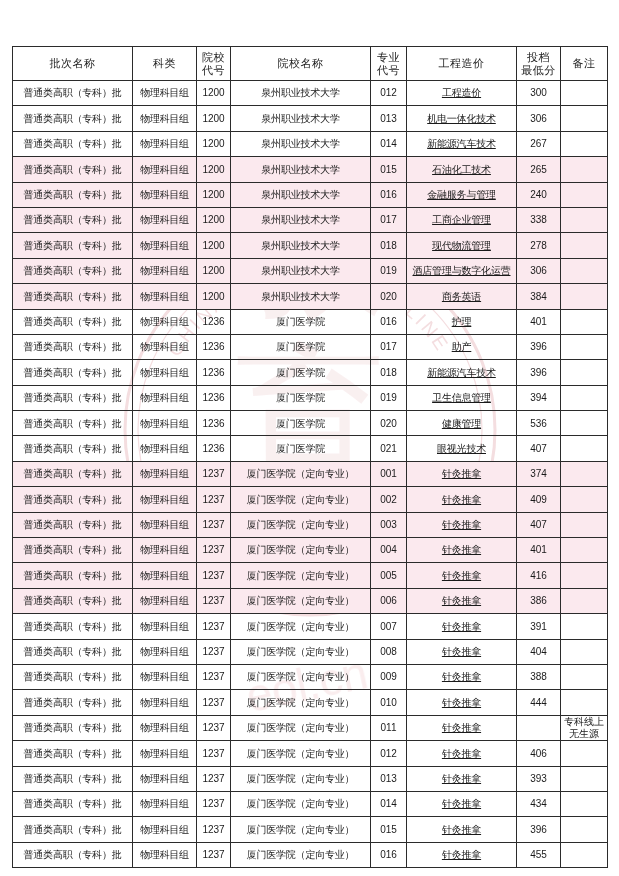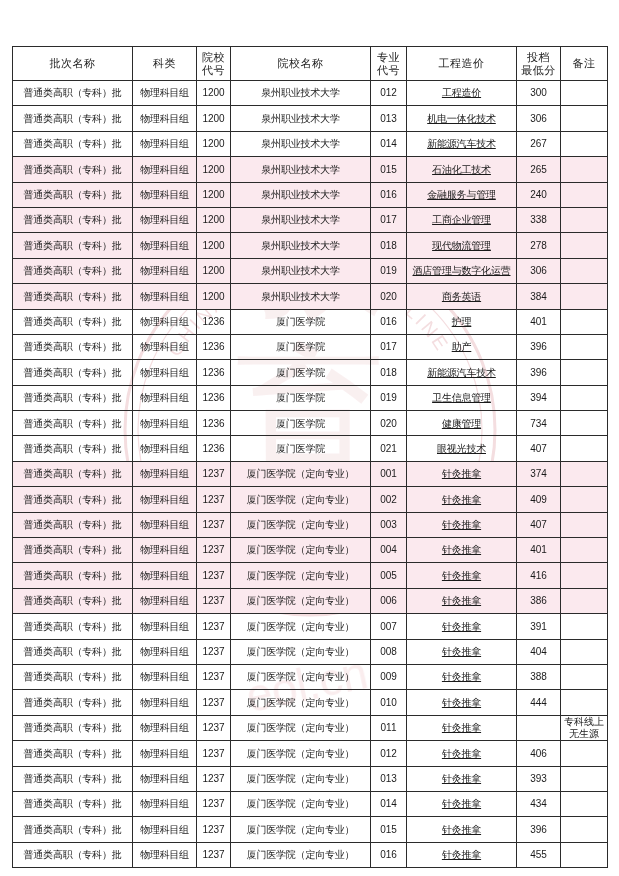--- a/index.html
+++ b/index.html
@@ -289,21 +289,21 @@
           <td class="score">394</td>
           <td class="remark"></td>
         </tr>
         <tr>
           <td class="batch">普通类高职（专科）批</td>
           <td class="subject">物理科目组</td>
           <td class="ccode">1236</td>
           <td class="college">厦门医学院</td>
           <td class="mcode">020</td>
           <td class="major">健康管理</td>
-          <td class="score">734</td>
+          <td class="score">536</td>
           <td class="remark"></td>
         </tr>
         <tr>
           <td class="batch">普通类高职（专科）批</td>
           <td class="subject">物理科目组</td>
           <td class="ccode">1236</td>
           <td class="college">厦门医学院</td>
           <td class="mcode">021</td>
           <td class="major">眼视光技术</td>
           <td class="score">407</td>

